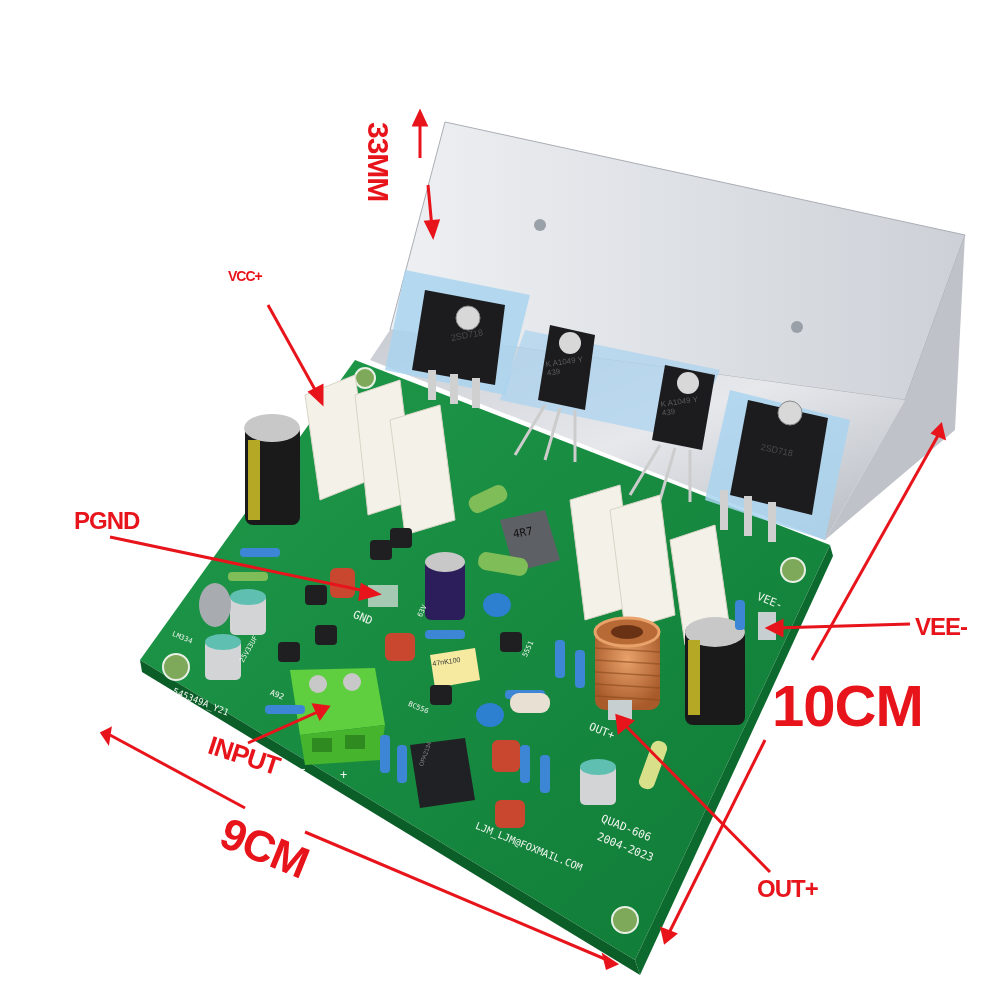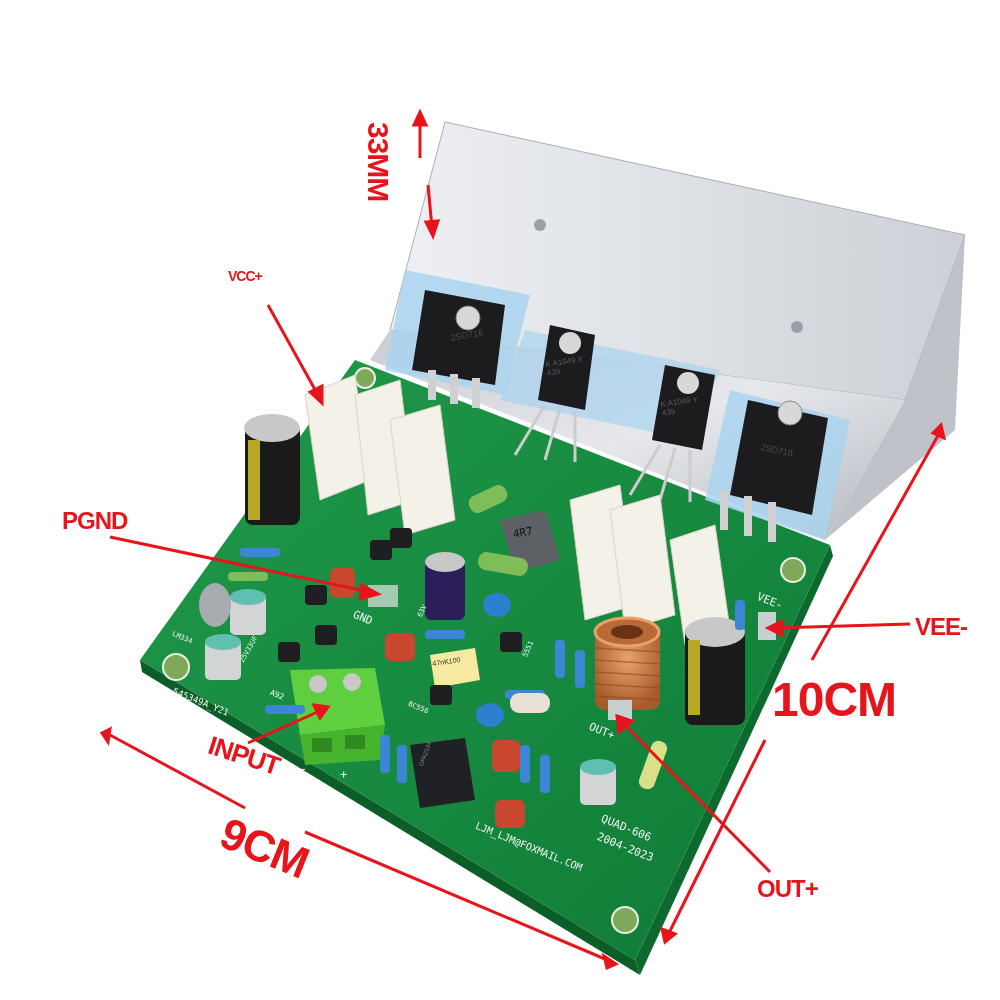--- a/index.html
+++ b/index.html
@@ -260,20 +260,20 @@
 <span class="silk" style="left:340px;top:768px;font-size:12px;">+</span>
 <span class="silk" style="left:174px;top:630px;font-size:7px;transform:rotate(22deg);">LM334</span>
 <span class="silk" style="left:238px;top:660px;font-size:7px;transform:rotate(-60deg);">25V33UF</span>
 <span class="silk" style="left:272px;top:688px;font-size:8px;transform:rotate(22deg);">A92</span>
 <span class="silk" style="left:410px;top:700px;font-size:7px;transform:rotate(22deg);">BC556</span>
 <span class="silk" style="left:521px;top:655px;font-size:7px;transform:rotate(-65deg);">5551</span>
 <span class="silk" style="left:416px;top:615px;font-size:7px;transform:rotate(-65deg);">63V</span>
 
 <span class="lbl" style="left:395px;top:122px;font-size:30px;transform:rotate(90deg);">33MM</span>
 <span class="lbl" style="left:228px;top:268px;font-size:14px;">VCC+</span>
-<span class="lbl" style="left:62px;top:507px;font-size:24px;">PGND</span>
+<span class="lbl" style="left:74px;top:507px;font-size:24px;">PGND</span>
 <span class="lbl" style="left:915px;top:613px;font-size:24px;">VEE-</span>
-<span class="lbl" style="left:772px;top:672px;font-size:48px;">10CM</span>
+<span class="lbl" style="left:772px;top:672px;font-size:58px;">10CM</span>
 <span class="lbl" style="left:214px;top:730px;font-size:26px;transform:rotate(18deg);">INPUT</span>
 <span class="lbl" style="left:232px;top:808px;font-size:44px;transform:rotate(22deg);">9CM</span>
 <span class="lbl" style="left:757px;top:875px;font-size:24px;">OUT+</span>
 
 </div>
 
 </body></html>

